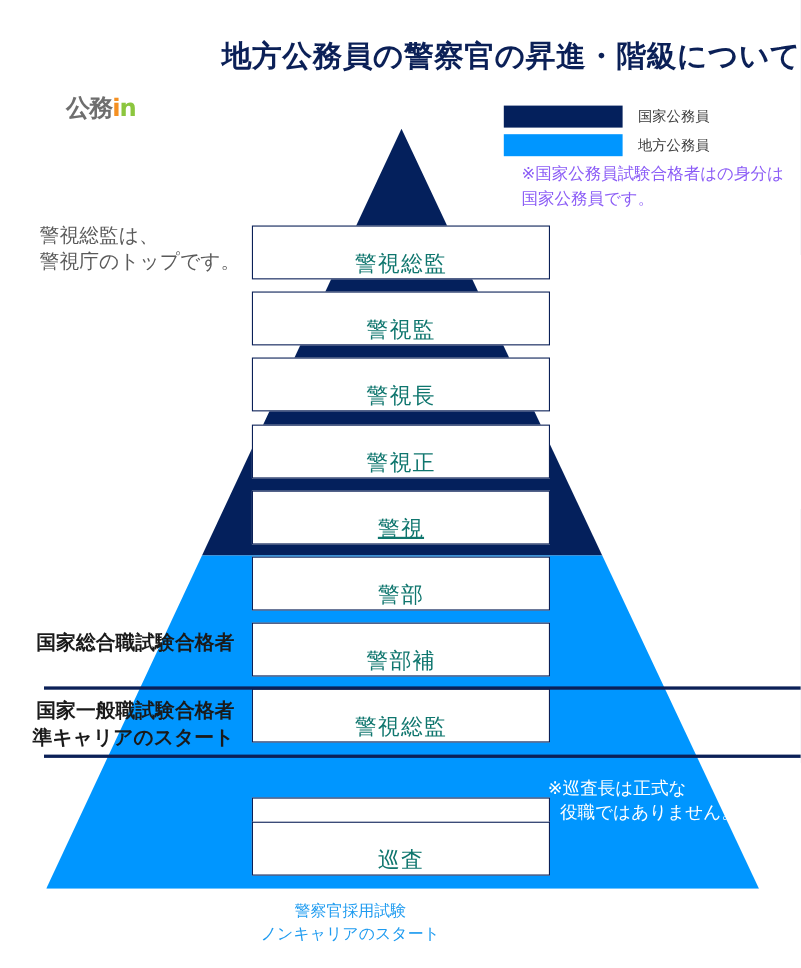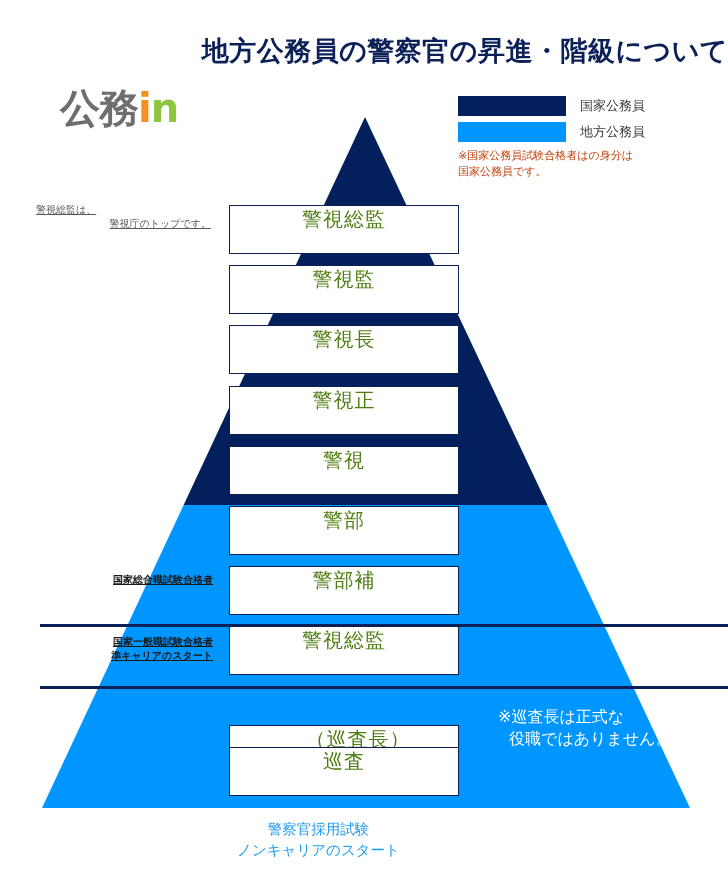--- a/index.html
+++ b/index.html
@@ -28,21 +28,21 @@
     letter-spacing: 0.5px;
     color: #0b2057;
     white-space: nowrap;
   }
 
   
   .logo {
     position: absolute;
     left: 60px;
     top: 88px;
-    font-size: 40px;
+    font-size: 22px;
     font-weight: bold;
     line-height: 1;
     letter-spacing: -1px;
     white-space: nowrap;
   }
   .logo .k-gray  { color: #6e6e6e; }
   .logo .k-i     { color: #f59022; position: relative; }
   .logo .k-n     { color: #8cc63e; }
 
   
@@ -63,61 +63,61 @@
     flex: none;
   }
   .legend-label {
     margin-left: 14px;
     font-size: 13px;
     color: #3a3a3a;
     white-space: nowrap;
   }
   .legend-note {
     margin-top: 6px;
-    font-size: 11px;
+    font-size: 15px;
     line-height: 1.45;
-    color: #c2410c;
+    color: #8b5cf6;
+    margin-left: 16px;
   }
 
   
   .pyramid-wrap {
     position: absolute;
     left: 0;
     top: 0;
     width: 728px;
     height: 880px;
   }
   .pyramid-svg { display: block; }
 
   
   .rank-box {
     position: absolute;
     left: 229px;
-    width: 230px;
+    width: 271px;
     height: 49px;
     box-sizing: border-box;
     background: #ffffff;
     border: 1.6px solid #0b2057;
     display: flex;
-    align-items: flex-start;
+    align-items: flex-end;
     justify-content: center;
     font-size: 20px;
-    color: #4d7c0f;
+    color: #0f766e;
     letter-spacing: 1px;
   }
 
   
   .left-note {
     position: absolute;
     text-align: right;
-    font-size: 10px;
+    font-size: 18px;
     line-height: 1.35;
     color: #3b3b3b;
     white-space: nowrap;
-    text-decoration: underline;
   }
   .left-note.top-note { color: #5a5a5a; }
   .left-note.bold-note {
     font-weight: bold;
     color: #1a1a1a;
   }
 
   
   .divider {
     position: absolute;
@@ -192,21 +192,21 @@
     </div>
     <div class="rank-box" style="top: 265.2px;">
       <span>警視監</span>
     </div>
     <div class="rank-box" style="top: 325.4px;">
       <span>警視長</span>
     </div>
     <div class="rank-box" style="top: 385.6px;">
       <span>警視正</span>
     </div>
-    <div class="rank-box" style="top: 445.8px;">
+    <div class="rank-box" style="top: 445.8px; text-decoration: underline;">
       <span>警視</span>
     </div>
     <div class="rank-box" style="top: 506px;">
       <span>警部</span>
     </div>
     <div class="rank-box" style="top: 566.2px;">
       <span>警部補</span>
     </div>
     <div class="rank-box" style="top: 626.4px;">
       <span>警視総監</span>

